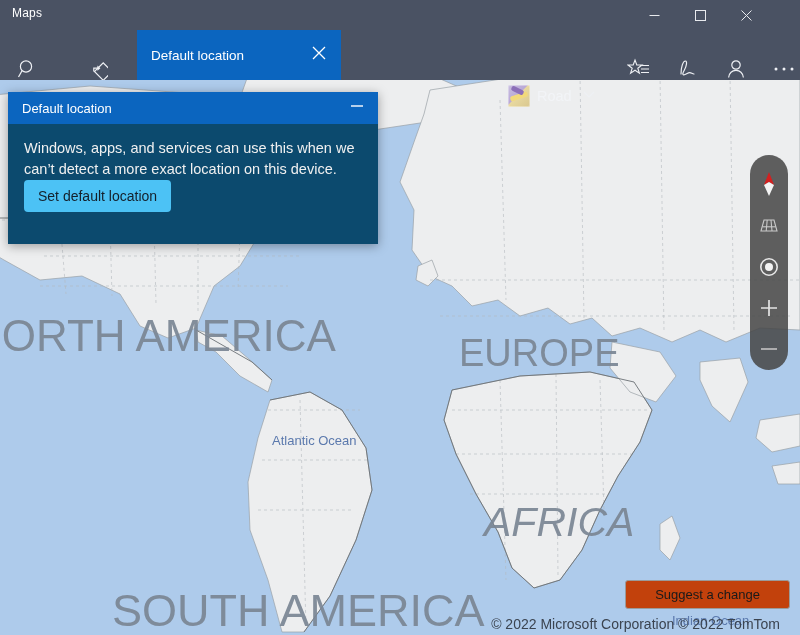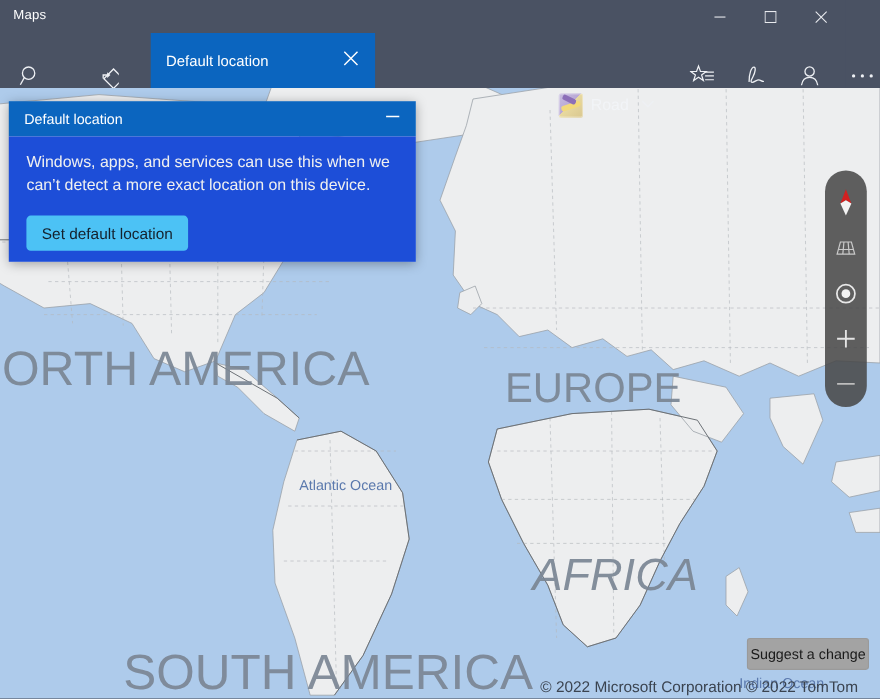--- a/index.html
+++ b/index.html
@@ -104,27 +104,27 @@
   }
   .notif-head {
     height: 32px; background: #0b65bf;
     display: flex; align-items: center; padding: 0 4px 0 14px;
   }
   .notif-title { flex: 1; font-size: 13px; color: #ffffff; }
   .notif-min {
     width: 34px; height: 32px; display: flex; align-items: center; justify-content: center;
     color: #ffffff;
   }
-  .notif-body { background: #1d4ed8; padding: 14px 16px 10px 16px; }
+  .notif-body { background: #0c4a6e; padding: 14px 16px 32px 16px; }
   .notif-text {
     font-size: 14.5px; color: #f0f0f0; line-height: 1.45;
     max-width: 332px;
   }
   .notif-btn {
-    margin-top: 16px; display: inline-block;
+    margin-top: 0; display: inline-block;
     background: #4cc2f5; color: #14202b;
     border: none; border-radius: 4px;
     padding: 8px 14px; font-size: 14px;
     font-family: "Liberation Sans", sans-serif;
     cursor: pointer;
   }
 
   
   .mapctl {
     position: absolute; right: 12px; top: 155px;
@@ -138,24 +138,24 @@
   .mapctl-btn {
     width: 38px; height: 44px;
     display: flex; align-items: center; justify-content: center;
     color: #e4e4e4;
   }
   .mapctl-btn svg { display: block; }
 
   
   .suggest {
     position: absolute; right: 10px; bottom: 26px;
-    background: #a3a3a3; color: #1a1a1a;
+    background: #c2410c; color: #1a1a1a;
     border: 1px solid #9a9a9a; border-radius: 3px;
     font-size: 13px; font-family: "Liberation Sans", sans-serif;
-    padding: 6px 2px; cursor: pointer;
+    padding: 6px 29px; cursor: pointer;
     z-index: 30;
   }
   .copyright {
     position: absolute; right: 20px; bottom: 3px;
     font-size: 14px; color: #3b4450; white-space: nowrap;
     z-index: 31;
   }
 </style>
 </head>
 <body>

